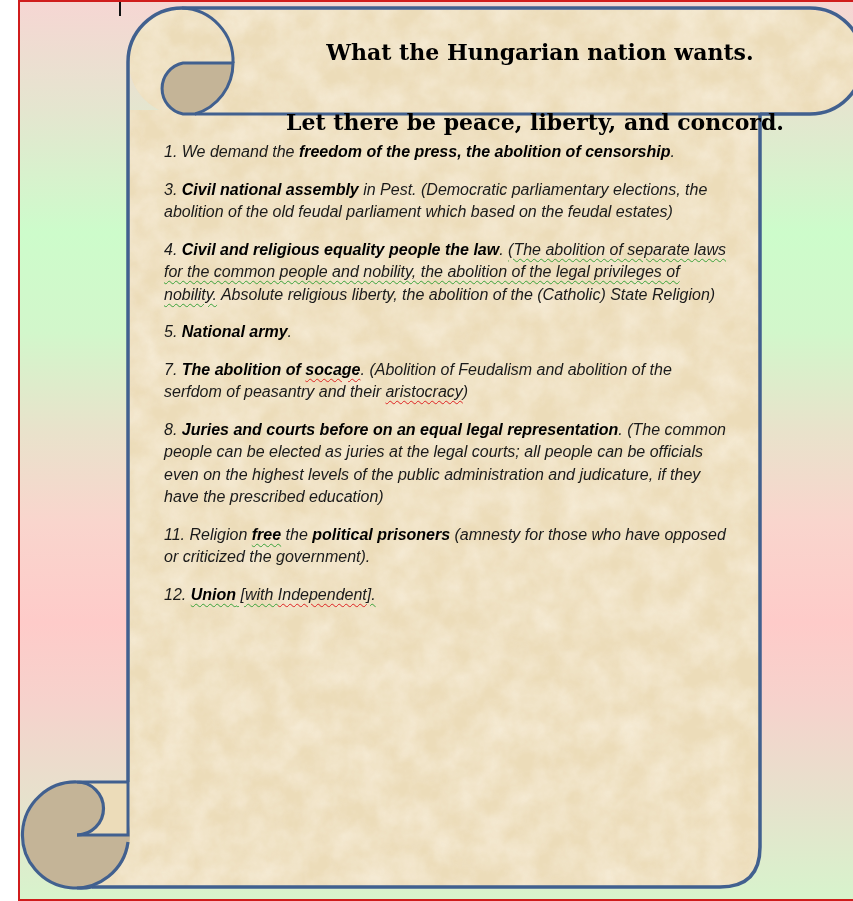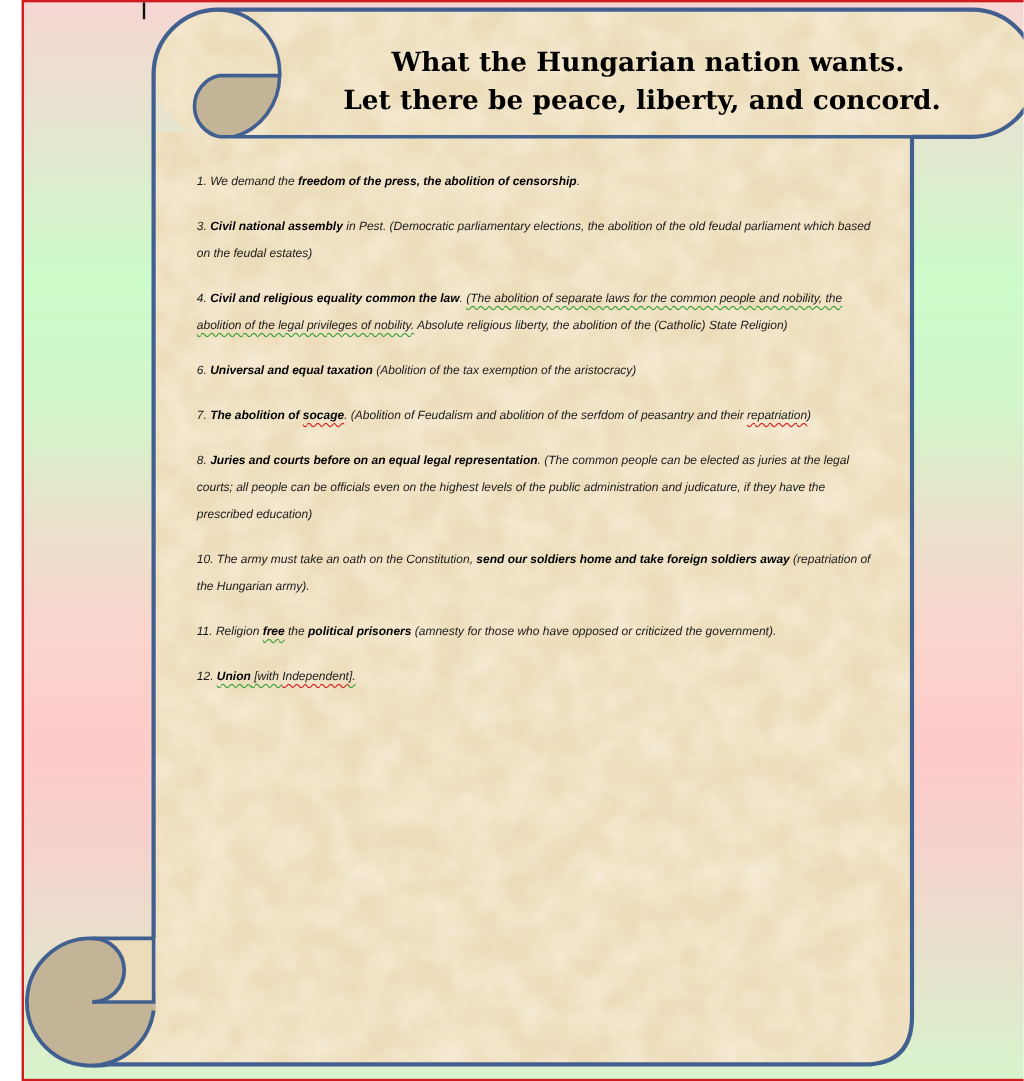--- a/index.html
+++ b/index.html
@@ -18,25 +18,25 @@
   .cursor {
     position: absolute; left: 99px; top: 0; width: 2px; height: 14px; background: #111;
   }
   svg.scroll { position: absolute; left: 0; top: 0; }
   .title {
     position: absolute; left: 220px; top: 34px; width: 590px;
     text-align: center; font-family: "DejaVu Serif", "Liberation Serif", serif;
     font-weight: bold; font-size: 22px; line-height: 32px; color: #000;
   }
   .title .t1 { display: block; padding-left: 10px; }
-  .title .t2 { display: block; }
+  .title .t2 { display: block; margin-top: 38px; }
   .content {
     position: absolute; left: 144px; top: 139px; width: 570px;
     font-family: "Liberation Sans", sans-serif; font-style: italic;
-    font-size: 10px; line-height: 22.5px; color: #1a1a1a;
+    font-size: 16px; line-height: 22.5px; color: #1a1a1a;
   }
   .item { margin: 0 0 15px 0; }
   .item b { font-weight: bold; color: #000; }
   .sq-green { text-decoration: underline wavy #3aa23a; text-decoration-thickness: 1px; text-underline-offset: 3px; }
   .sq-red { text-decoration: underline wavy #d22; text-decoration-thickness: 1px; text-underline-offset: 3px; }
 </style>
 </head>
 <body>
 
 <div class="page">
@@ -92,37 +92,33 @@
     <div class="item">
       <span>1.</span>
       <span>We demand the </span><b>freedom of the press, the abolition of censorship</b><span>.</span>
     </div>
     <div class="item">
       <span>3.</span>
       <b>Civil  national  assembly</b><span> in Pest.  (Democratic parliamentary elections, the abolition of the old feudal parliament which based on the feudal estates)</span>
     </div>
     <div class="item">
       <span>4.</span>
-      <b>Civil and religious equality common the law</b><span>. </span><span class="sq-green">(The abolition of separate laws for the common people and nobility, the abolition of the legal privileges of nobility.</span><span> Absolute religious liberty, the abolition of the (Catholic) State Religion)</span>
+      <b>Civil and religious equality people the law</b><span>. </span><span class="sq-green">(The abolition of separate laws for the common people and nobility, the abolition of the legal privileges of nobility.</span><span> Absolute religious liberty, the abolition of the (Catholic) State Religion)</span>
     </div>
     <div class="item">
-      <span>6.</span>
-      <b>Universal and equal taxation</b><span> (Abolition of the tax exemption of the aristocracy)</span>
+      <span>5.</span>
+      <b>National army</b><span>.</span>
     </div>
     <div class="item">
       <span>7.</span>
-      <b>The abolition  of </b><b class="sq-red">socage</b><span>.  (Abolition of Feudalism and abolition of the serfdom of peasantry and their </span><span class="sq-red">repatriation</span><span>)</span>
+      <b>The abolition  of </b><b class="sq-red">socage</b><span>.  (Abolition of Feudalism and abolition of the serfdom of peasantry and their </span><span class="sq-red">aristocracy</span><span>)</span>
     </div>
     <div class="item">
       <span>8.</span>
       <b>Juries and courts before on an equal legal representation</b><span>.  (The common people can be elected as juries at the legal courts; all people can be officials even on the highest levels of the public administration and judicature, if they have the prescribed education)</span>
-    </div>
-    <div class="item">
-      <span>10.</span>
-      <span>The army must take an oath on the Constitution,  </span><b>send our soldiers home and take foreign soldiers away</b><span> (repatriation of the Hungarian army).</span>
     </div>
     <div class="item">
       <span>11.</span>
       <span>Religion </span><b class="sq-green">free</b><span> the </span><b>political prisoners</b><span>  (amnesty for those who have opposed or criticized the government).</span>
     </div>
     <div class="item">
       <span>12.</span>
       <b class="sq-green">Union</b><span class="sq-green"> [with </span><span class="sq-red">Independent</span><span class="sq-green">].</span>
     </div>
   </div>

